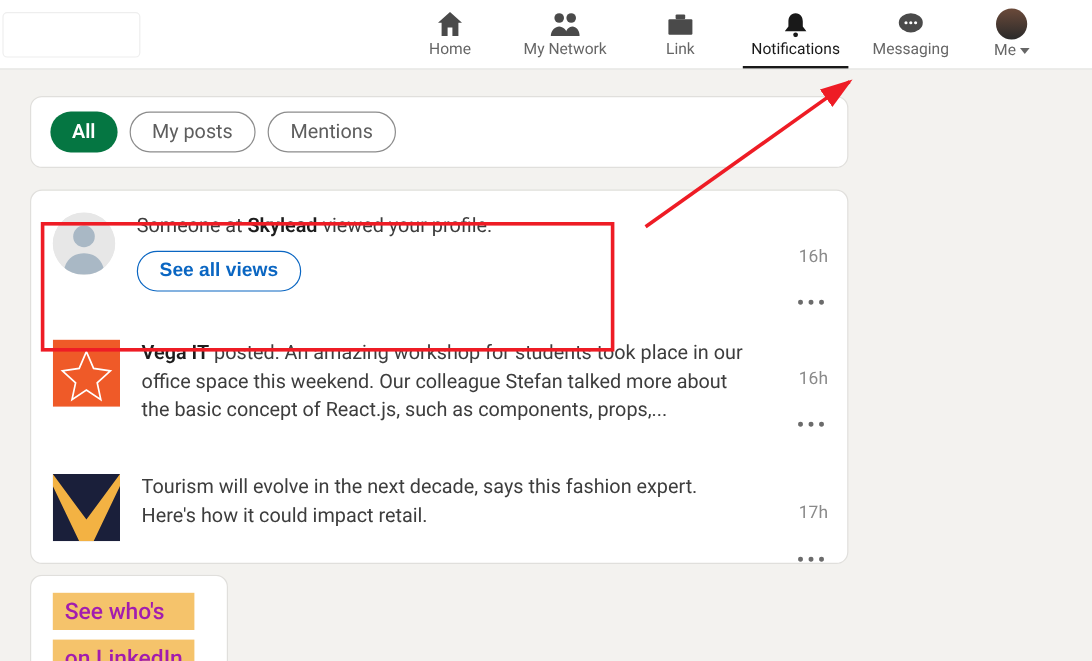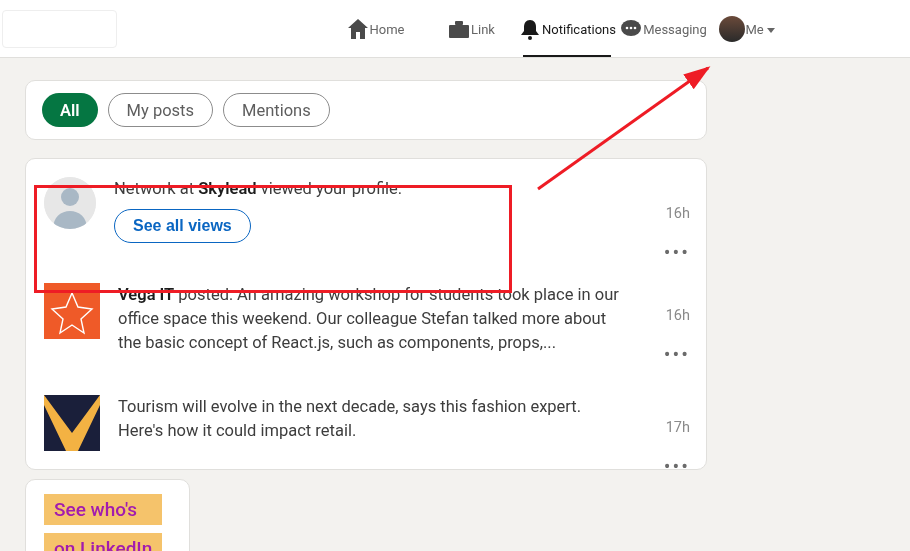--- a/index.html
+++ b/index.html
@@ -25,21 +25,21 @@
       height: 38px;
       margin: 0 0 0 0;
       border: 1px solid #eee;
       border-radius: 4px;
       align-self: center;
     }
     .nav-items { display: flex; margin-left: 210px; }
     .nav-item {
       width: 96px;
       display: flex;
-      flex-direction: row;
+      flex-direction: column;
       align-items: center;
       justify-content: center;
       color: #666;
       font-size: 13px;
       cursor: pointer;
       position: relative;
       text-align: center;
     }
     .nav-item.active { color: #191919; }
     .nav-item.active::after {
@@ -170,20 +170,31 @@
     <div class="nav-item">
       <span class="nav-icon">
         <svg width="24" height="22" viewBox="0 0 24 22">
             <path d="M12 1 L22 10 L19 10 L19 21 L14 21 L14 14 L10 14 L10 21 L5 21 L5 10 L2 10 Z"></path>
           </svg>
       </span>
       <span class="nav-label">Home</span>
     </div>
     <div class="nav-item">
       <span class="nav-icon">
+        <svg width="26" height="22" viewBox="0 0 26 22">
+            <circle cx="8" cy="6" r="4"></circle>
+            <circle cx="18" cy="6" r="4"></circle>
+            <path d="M1 21c0-5 4-8 7-8s7 3 7 8z"></path>
+            <path d="M13 21c0-5 3-8 6-8s6 3 6 8z"></path>
+          </svg>
+      </span>
+      <span class="nav-label">My Network</span>
+    </div>
+    <div class="nav-item">
+      <span class="nav-icon">
         <svg width="24" height="22" viewBox="0 0 24 22">
             <rect x="2" y="7" width="20" height="13" rx="1"></rect>
             <rect x="8" y="3" width="8" height="4" rx="1"></rect>
           </svg>
       </span>
       <span class="nav-label">Link</span>
     </div>
     <div class="nav-item active">
       <span class="nav-icon">
         <svg width="24" height="22" viewBox="0 0 24 22">
@@ -226,21 +237,21 @@
       <div class="notif">
         <div class="notif-avatar">
           <svg width="52" height="52" viewBox="0 0 52 52">
               <circle cx="26" cy="26" r="26" fill="#e7e7e7"></circle>
               <circle cx="26" cy="20" r="9" fill="#a9b8c5"></circle>
               <path d="M9 52c0-12 8-18 17-18s17 6 17 18z" fill="#a9b8c5"></path>
             </svg>
         </div>
         <div class="notif-body">
           <div class="notif-text">
-            <span>Network at </span><b>Skylead</b><span> viewed your profile.</span>
+            <span>Someone at </span><b>Skylead</b><span> viewed your profile.</span>
           </div>
           <button class="see-all-btn">See all views</button>
         </div>
         <div class="notif-meta">
           <div>16h</div>
           <div class="kebab">•••</div>
         </div>
       </div>
 
       <div class="notif">

